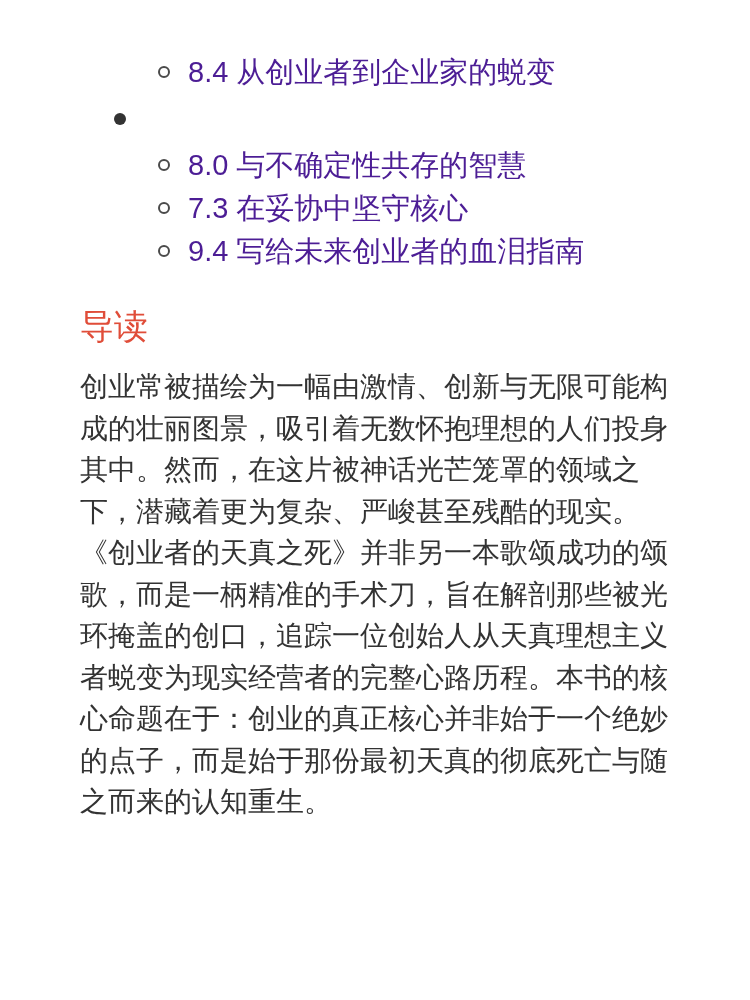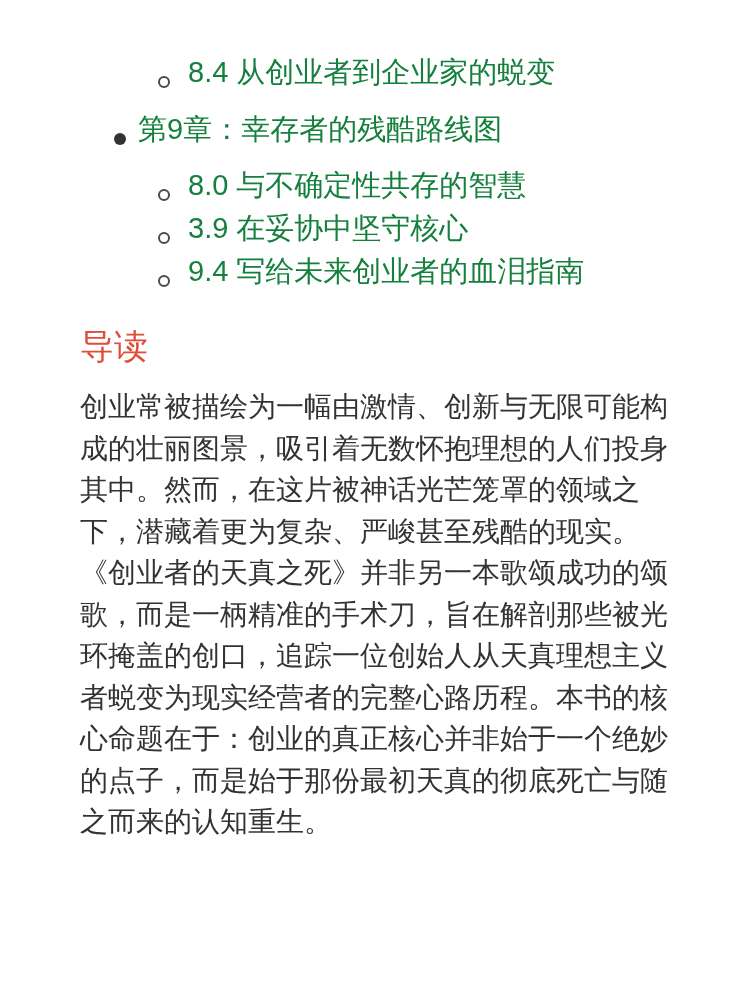--- a/index.html
+++ b/index.html
@@ -15,24 +15,24 @@
     overflow: hidden;
     font-family: "Liberation Sans", "DejaVu Sans", sans-serif;
     color: #333333;
   }
   .content {
     padding: 56px 76px 0 80px;
   }
   
   .toc-row {
     display: flex;
-    align-items: flex-end;
+    align-items: center;
     font-size: 29px;
     line-height: 32px;
-    color: #15803d;
+    color: #4c1d95;
   }
   .toc-row.level-1 {
     padding-left: 34px;
     margin-top: 25px;
     margin-bottom: 24px;
   }
   .toc-row.level-2 {
     padding-left: 78px;
     margin-bottom: 11px;
   }
@@ -95,32 +95,31 @@
 
     <div class="toc">
 
       <div class="toc-row level-2">
         <span class="bullet circle"></span>
         <span class="toc-label">8.4 从创业者到企业家的蜕变</span>
       </div>
 
       <div class="toc-row level-1">
         <span class="bullet disc"></span>
-        <span class="toc-label">第9章：幸存者的残酷路线图</span>
       </div>
 
       <div class="toc-row level-2">
         <span class="bullet circle"></span>
         <span class="toc-label">8.0 与不确定性共存的智慧</span>
       </div>
 
 
       <div class="toc-row level-2">
         <span class="bullet circle"></span>
-        <span class="toc-label">3.9 在妥协中坚守核心</span>
+        <span class="toc-label">7.3 在妥协中坚守核心</span>
       </div>
 
       <div class="toc-row level-2">
         <span class="bullet circle"></span>
         <span class="toc-label">9.4 写给未来创业者的血泪指南</span>
       </div>
 
     </div>
 
     <h2 class="section-heading">导读</h2>

